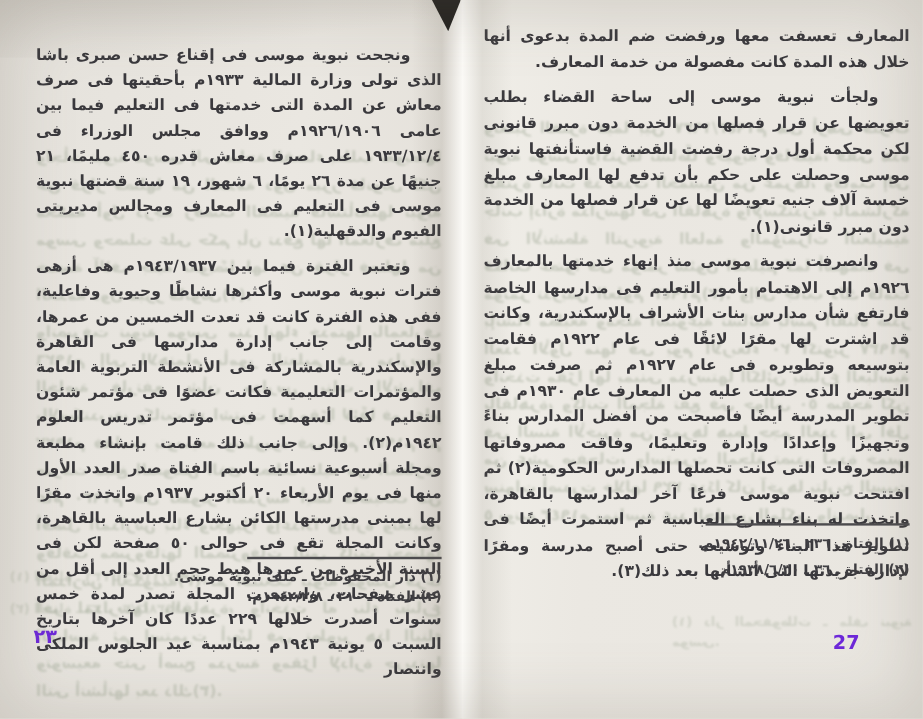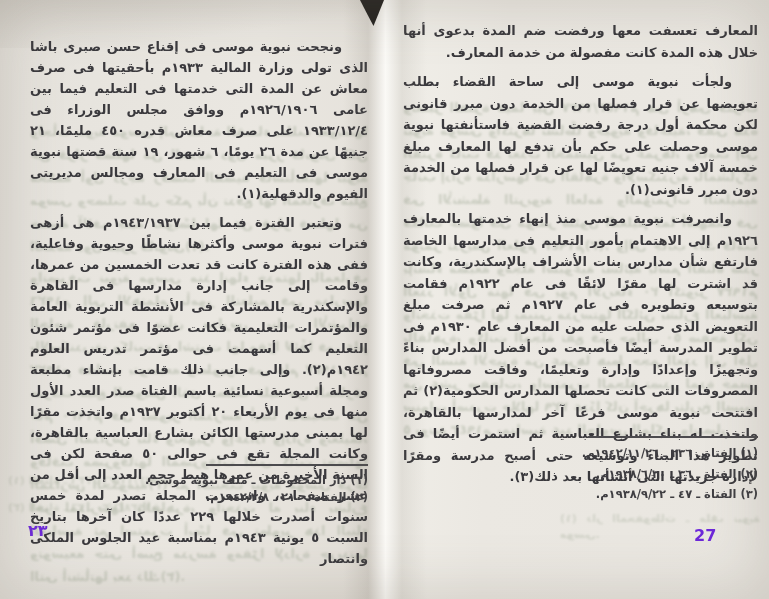--- a/index.html
+++ b/index.html
@@ -89,21 +89,20 @@
   <div class="fn-rule left-rule"></div>
   <div class="footnotes left-fn">
     <p>(١) دار المحفوظات ـ ملف نبوية موسى.</p>
     <p>(٢) الفتاة ـ ٢١٠ ـ ١٩٤٢/٣/٨م.</p>
   </div>
 
   <div class="fn-rule right-rule"></div>
   <div class="footnotes right-fn">
     <p>(١) الفتاة ـ ٢٣٦ ـ ١٩٤٢/١١/٢٦م.</p>
     <p>(٢) الفتاة ـ ٣٦ ـ ١٩٣٨/٦/٣٠م.</p>
-    <p>(٣) الفتاة ـ ٤٧ ـ ١٩٣٨/٩/٢٢م.</p>
   </div>
 
   <div class="page-num pn-left">٢٣</div>
   <div class="page-num pn-right">27</div>
 
   <div class="gutter"></div>
   <div class="notch"></div>
   <div class="vignette"></div>
 
 </div>

